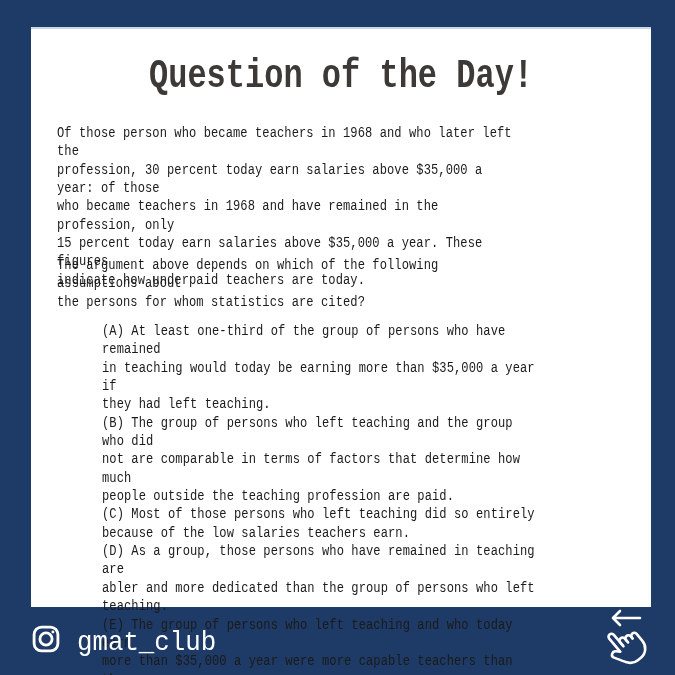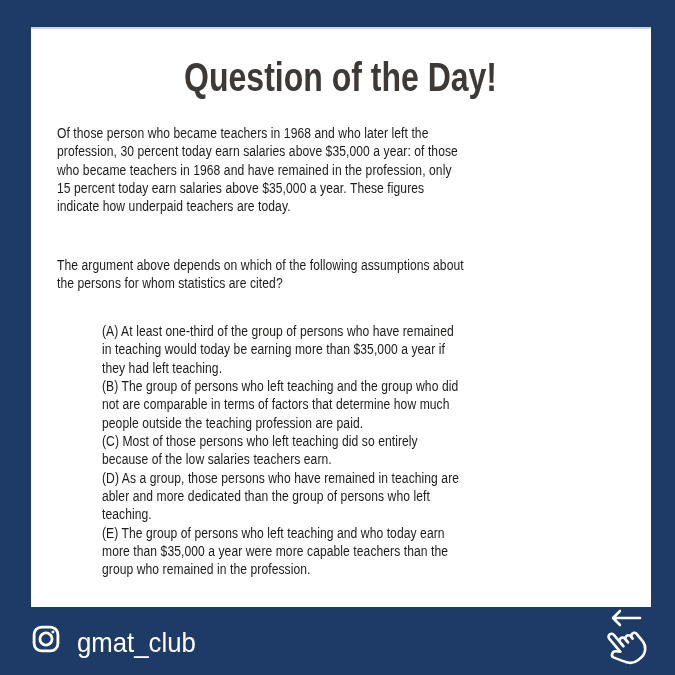--- a/index.html
+++ b/index.html
@@ -1,17 +1,17 @@
 <!DOCTYPE html>
 <html><head>
 <meta charset="utf-8">
 <style>
   html,body{margin:0;padding:0;background:#1e3a66;}
   .page{position:relative;width:675px;height:675px;background:#1e3a66;overflow:hidden;
-        font-family:Liberation Sans, sans-serif;}
+        font-family:Liberation Mono, monospace;}
   .card{position:absolute;left:31px;top:29px;width:620px;height:578px;background:#ffffff;
         box-shadow:0 -2px 0 rgba(213,221,234,0.95);}
   .title{position:absolute;left:31px;top:55px;width:620px;margin:0;text-align:center;
          font-size:40px;line-height:44px;font-weight:bold;color:#3d3937;white-space:nowrap;}
   .title .cond{display:inline-block;transform:scaleX(0.80);}
   .body-text{position:absolute;white-space:pre-line;color:#1b1b1a;font-size:15.5px;
              line-height:18.35px;transform:scaleX(0.78);transform-origin:0 0;width:600px;
              letter-spacing:0.1px;}
   .p1{left:57px;top:124px;}
   .p2{left:57px;top:256px;}

